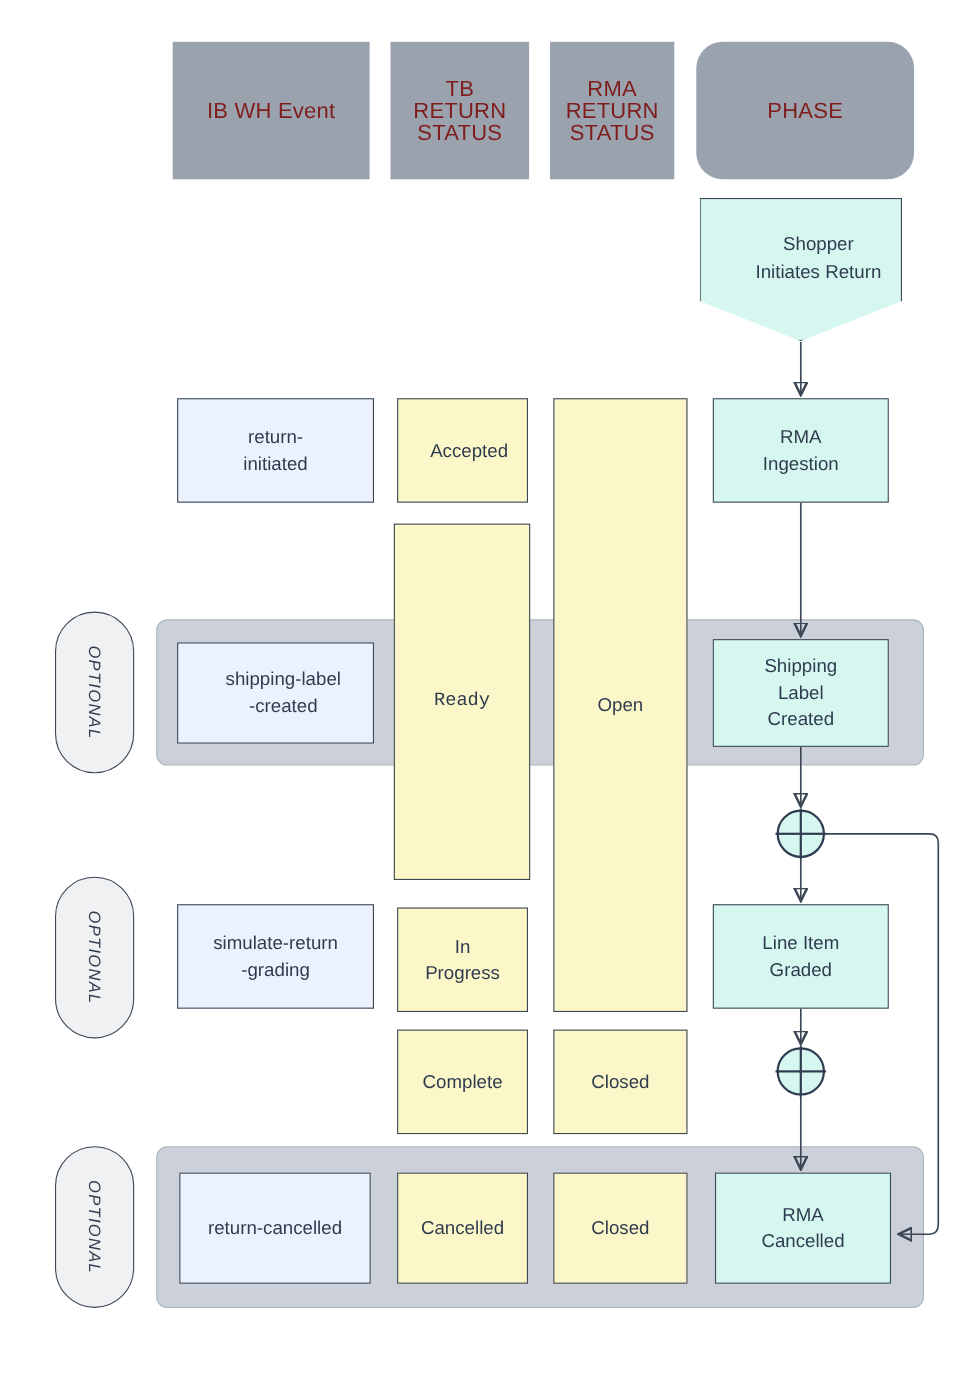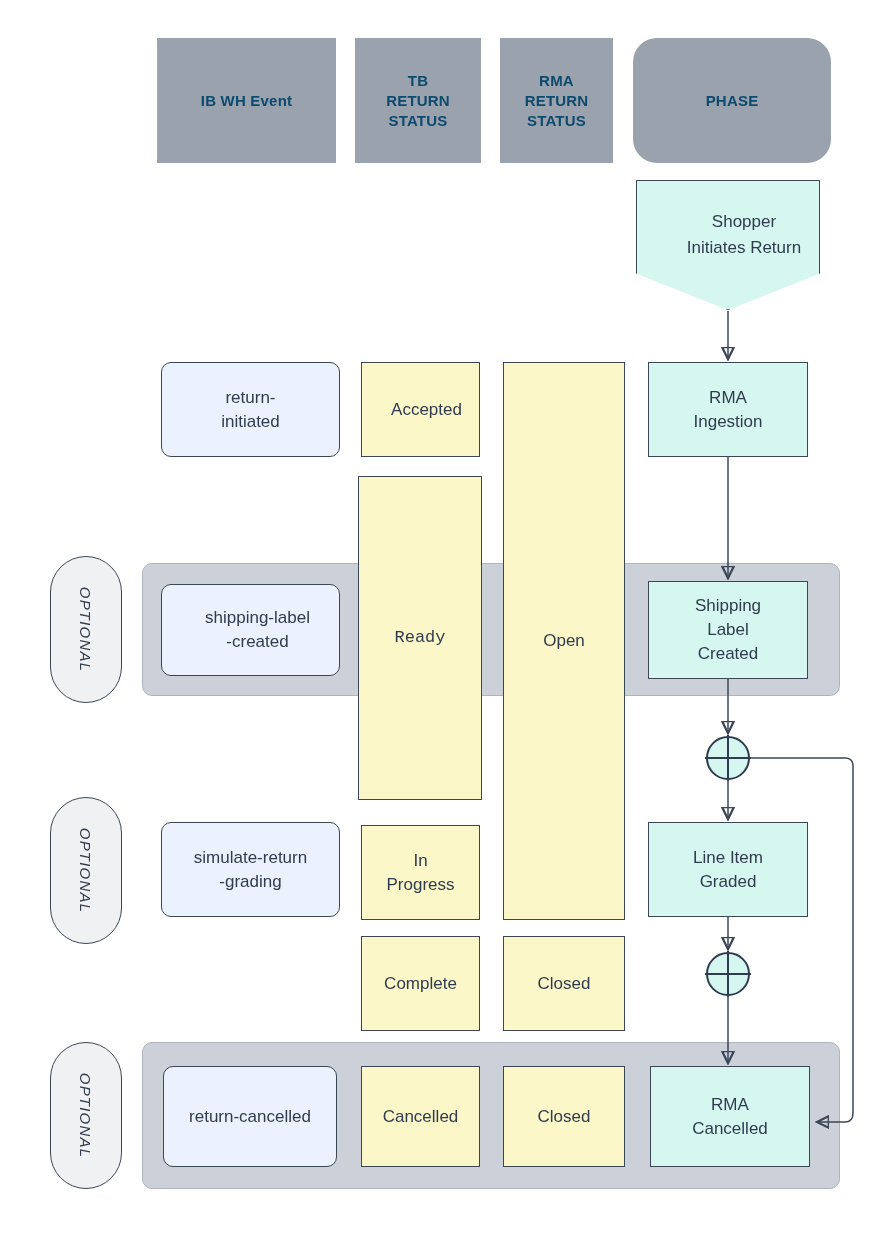--- a/index.html
+++ b/index.html
@@ -6,40 +6,40 @@
   body{width:891px;height:1248px;overflow:hidden;
        font-family:"Liberation Sans","DejaVu Sans",sans-serif;
        color:#2f3c4f;}
   #stage{position:relative;width:891px;height:1248px;}
 
   .abs{position:absolute;box-sizing:border-box;}
 
   
   .hdr{
     background:#9aa2ae;
-    color:#0c4a6e;
-    font-weight:bold;
-    font-size:15px;
+    color:#7f1d1d;
+    font-weight:normal;
+    font-size:20px;
     line-height:20px;
     display:flex;align-items:center;justify-content:center;
     text-align:center;
     letter-spacing:.2px;
   }
 
   
   .node{
     border:1.4px solid #3c4756;
     display:flex;align-items:center;justify-content:center;
     text-align:center;
     font-size:17px;
     line-height:24px;
     color:#2f3c4f;
     white-space:pre-line;
   }
-  .ev   {background:#ecf2fd;border-radius:10px;}            
+  .ev   {background:#ecf2fd;}            
   .yel  {background:#fbf7c9;}            
   .teal {background:#d6f7f0;}            
 
   
   .pent{
     background:#d6f7f0;
     border:1.4px solid #3c4756;
     clip-path:polygon(0 0,100% 0,100% 72%,50% 100%,0 72%);
     display:flex;align-items:flex-start;justify-content:center;
     text-align:center;

